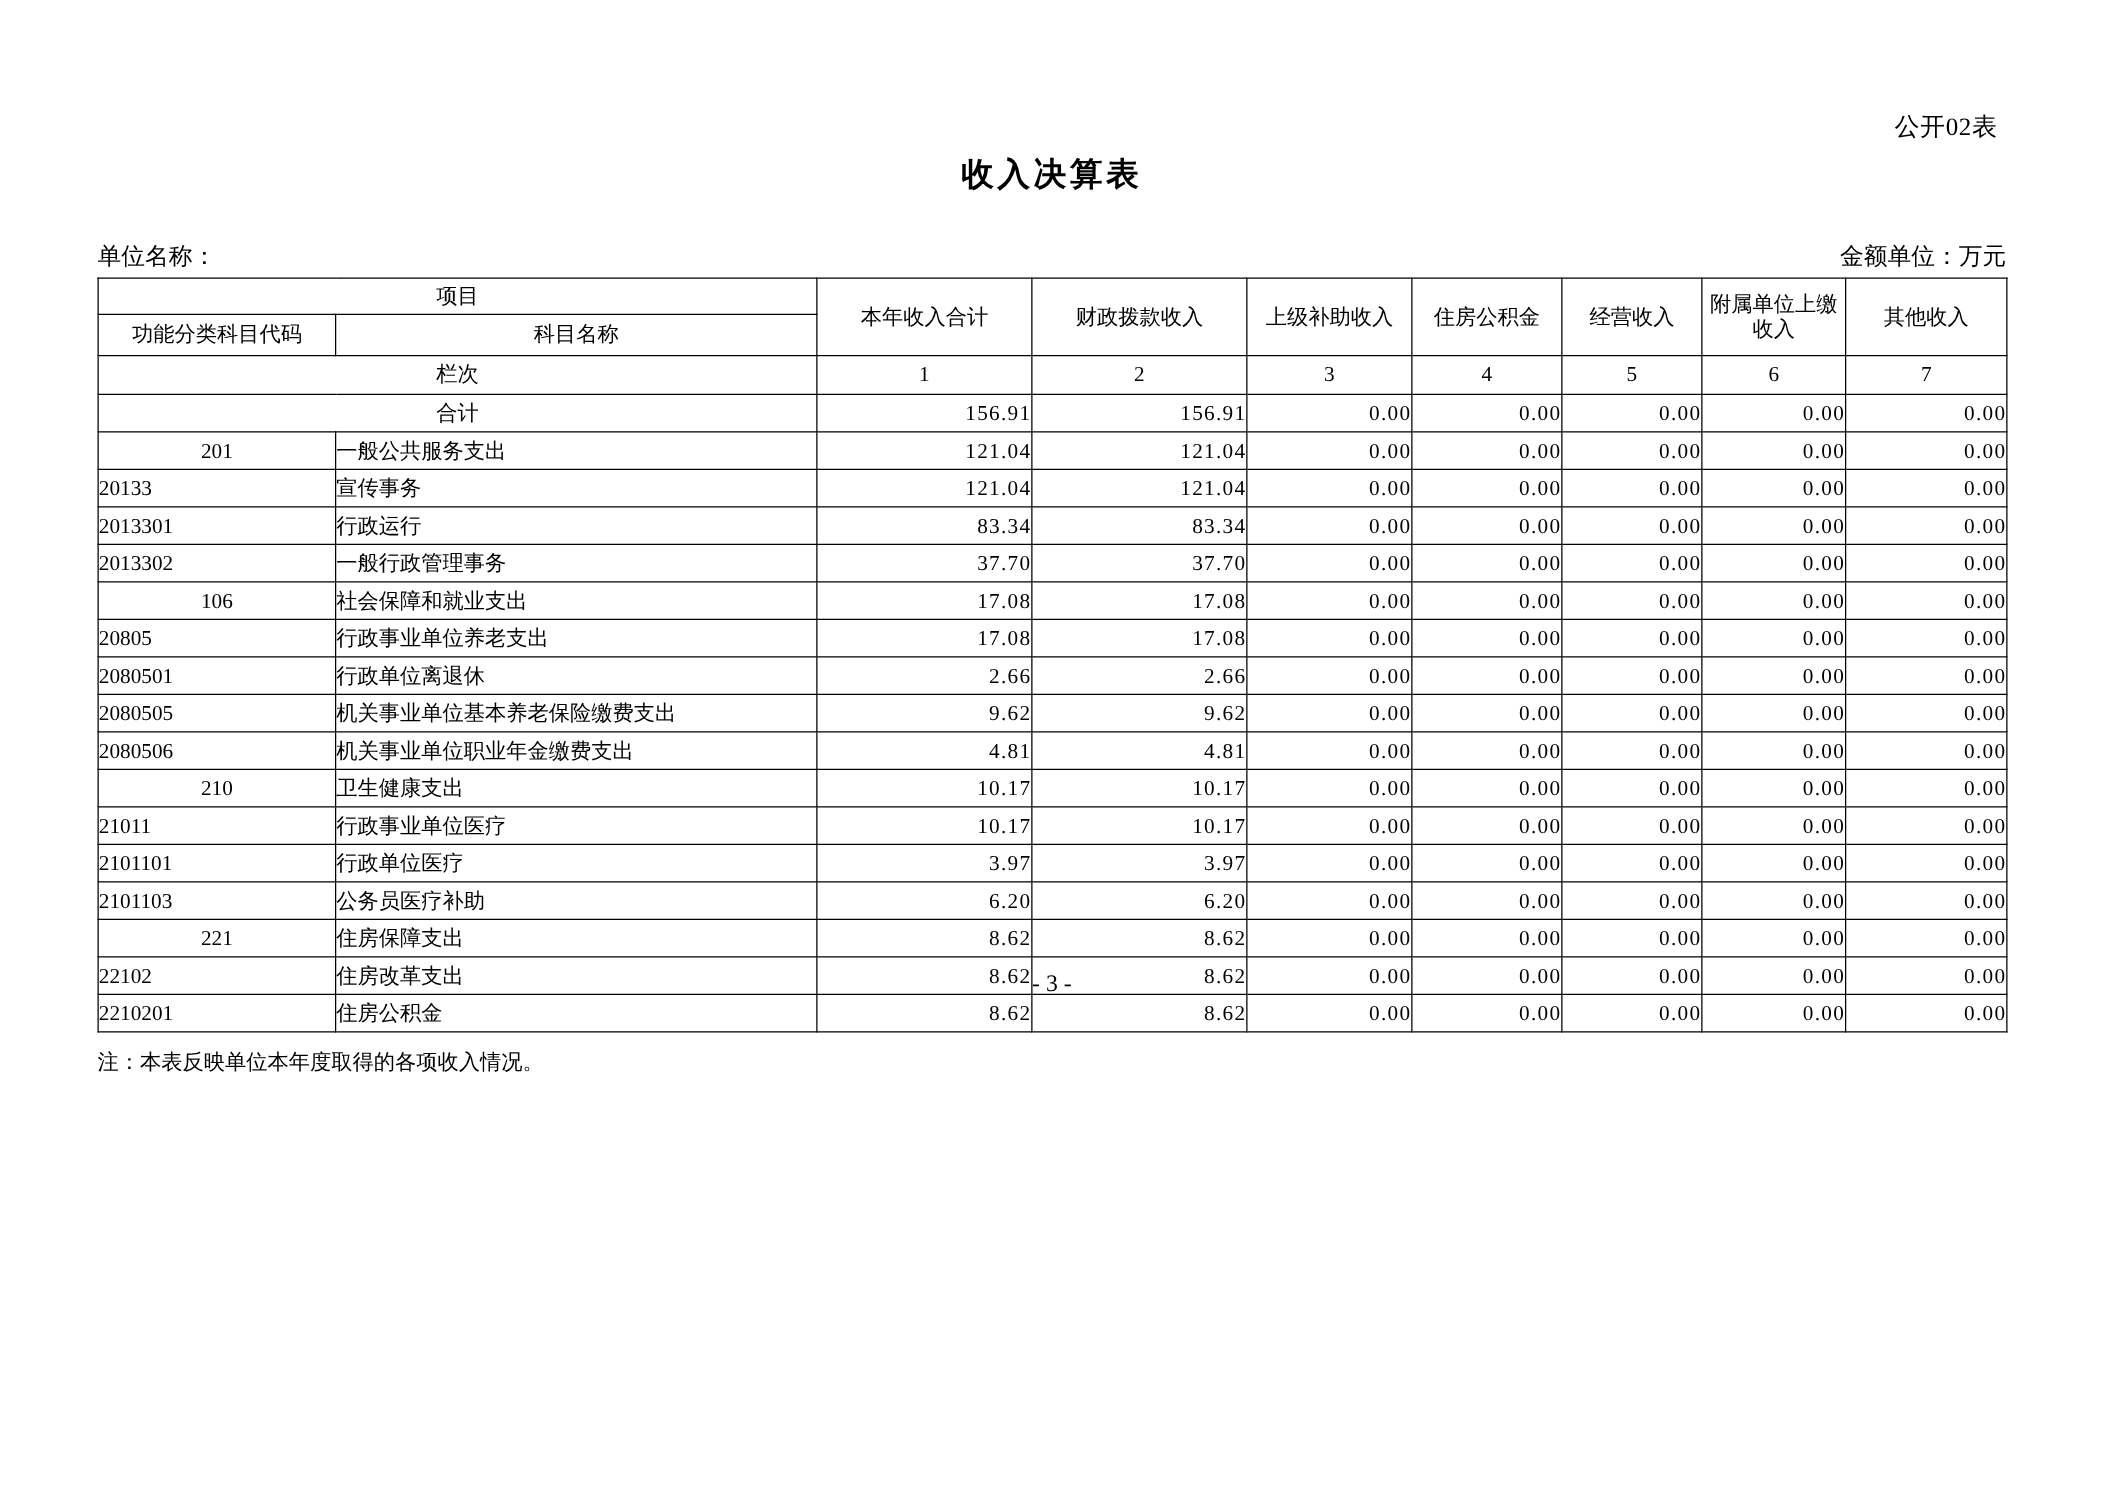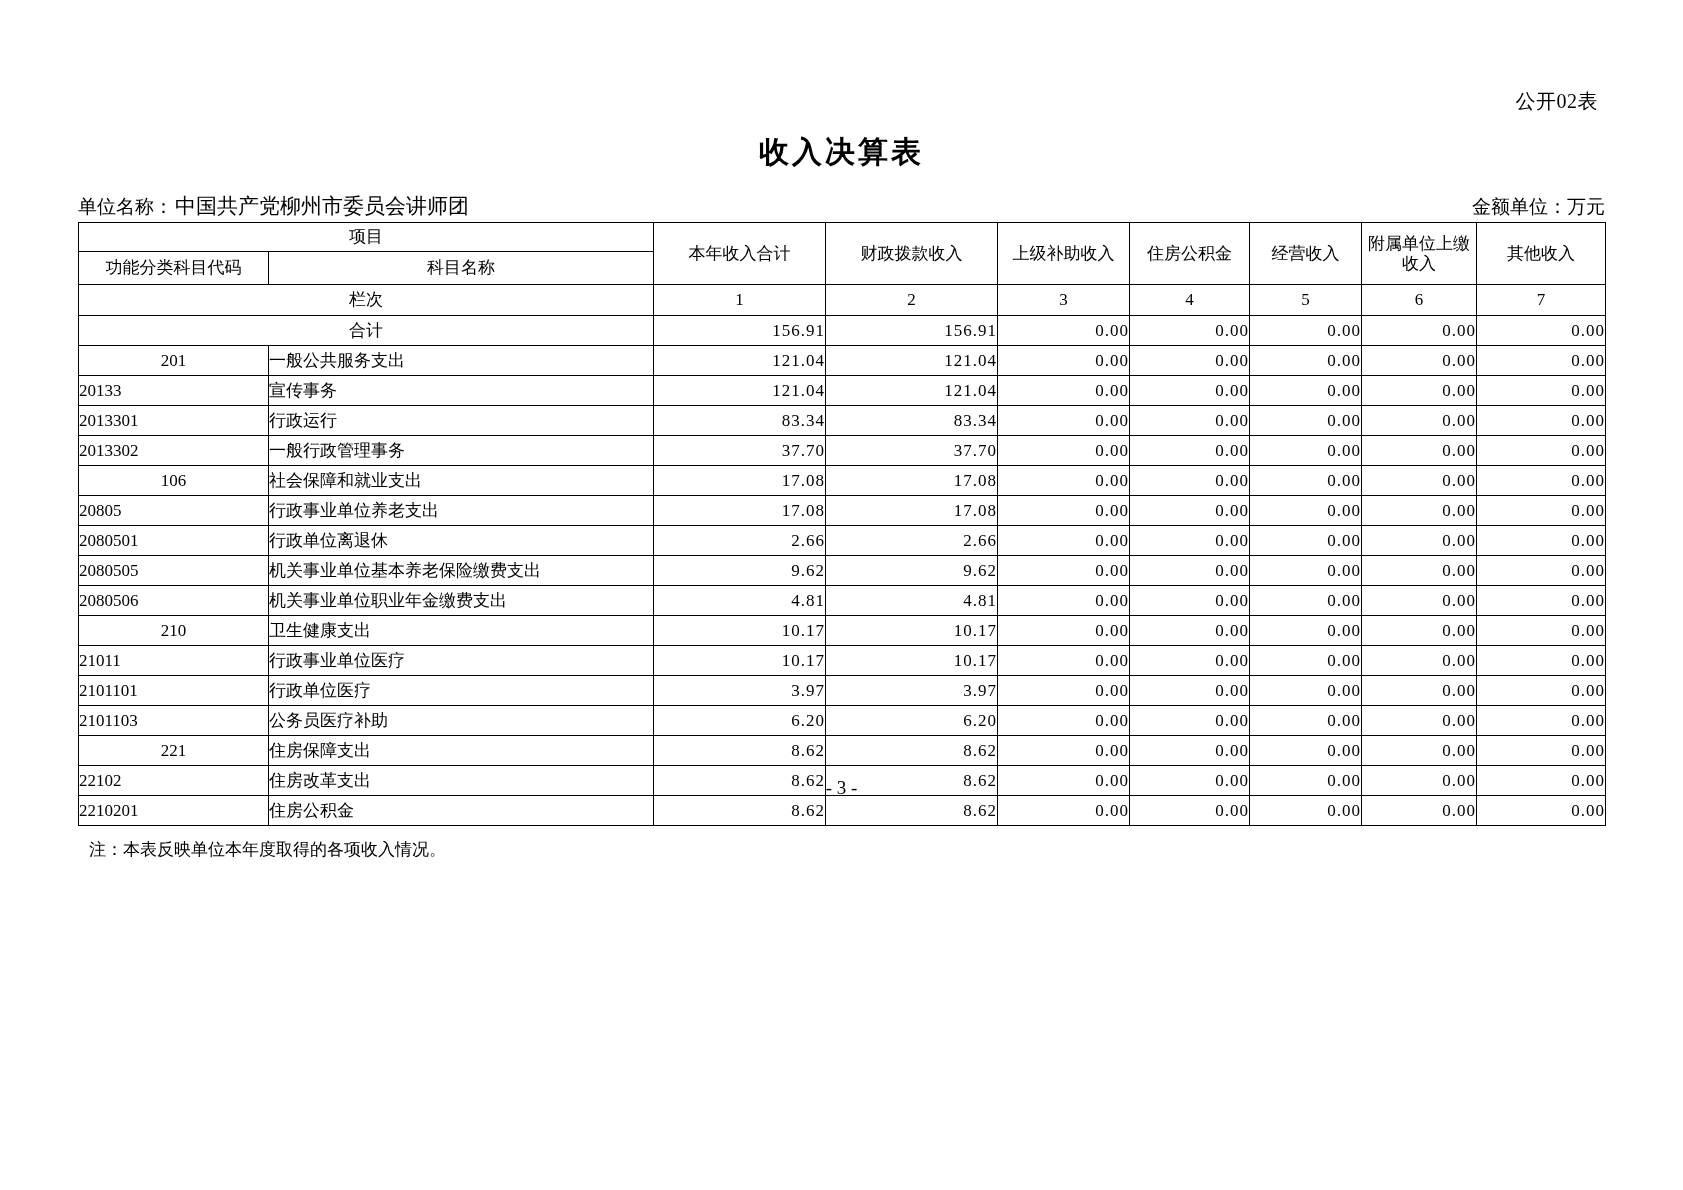--- a/index.html
+++ b/index.html
@@ -23,25 +23,25 @@
   .corner-label {
     position: absolute;
     top: 88px;
     right: 85px;
     font-size: 20px;
     font-family: "Liberation Serif", serif;
     letter-spacing: 0.5px;
   }
   .doc-title {
     position: absolute;
-    top: 132px;
+    top: 122px;
     left: 0;
     width: 100%;
     text-align: center;
-    font-size: 30px;
+    font-size: 26px;
     font-weight: bold;
     letter-spacing: 3px;
   }
   .meta-row {
     position: absolute;
     top: 192px;
     left: 78px;
     width: 1527px;
     display: flex;
     justify-content: space-between;
@@ -85,21 +85,20 @@
   .rowline { height: 30px; }
   .code-l1 { padding-left: 18px; text-align: center; }
   .code-l2 { padding-left: 36px; text-align: left; }
   .code-l3 { padding-left: 54px; text-align: left; }
   .name-cell { text-align: left; }
   .note {
     position: absolute;
     left: 78px;
     top: 838px;
     font-size: 17px;
-    margin-left: 11px;
   }
   .page-num {
     position: absolute;
     bottom: 38px;
     left: 0;
     width: 100%;
     text-align: center;
     font-size: 19px;
   }
   col.c0 { width: 190px; }
@@ -117,21 +116,20 @@
 
 <div class="page">
 
   <div class="corner-label">公开02表</div>
 
   <div class="doc-title">收入决算表</div>
 
   <div class="meta-row">
     <div class="meta-left">
       <span class="label">单位名称：</span>
-      <span class="value">中国共产党柳州市委员会讲师团</span>
     </div>
     <div class="meta-right">金额单位：万元</div>
   </div>
 
   <table class="budget">
     <colgroup>
       <col class="c0">
         <col class="c1">
         <col class="c2">
         <col class="c3">

